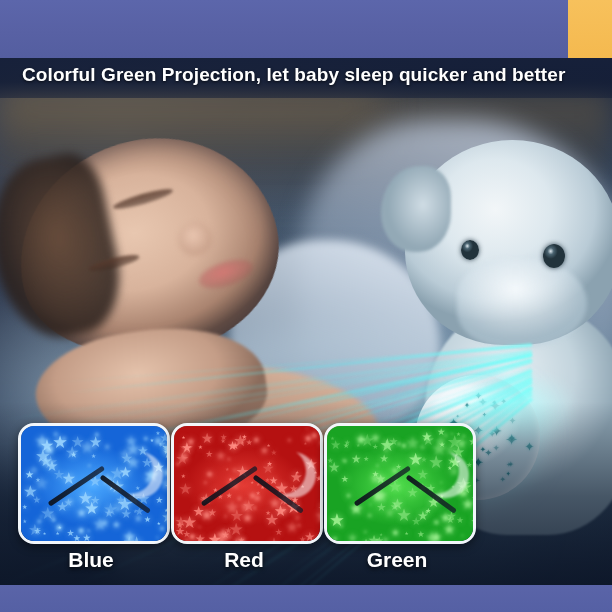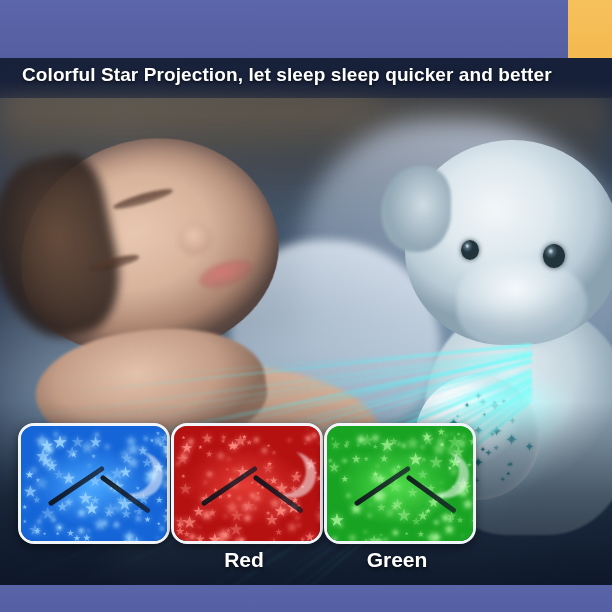--- a/index.html
+++ b/index.html
@@ -337,21 +337,21 @@
         <div class="ray" style="top:147.3px;width:570px;height:3.1px;opacity:0.57;transform:rotate(-40.27deg);"></div>
       </div>
 
     <div class="shadow-bottom"></div>
   </div>
 
   <div class="hdr-band"></div>
   <div class="hdr-accent"></div>
 
   <div class="sub-band"></div>
-  <div class="sub-title">Colorful Star Projection,  let sleep sleep quicker and better</div>
+  <div class="sub-title">Colorful Green Projection,  let baby sleep quicker and better</div>
 
   <div class="swatches" id="swatches">
 
     <div class="card c1" id="card0">
       <div class="card-sky" id="sky0" style="background: radial-gradient(70% 60% at 48% 52%, rgb(74, 168, 255) 0%, rgb(21, 101, 216) 58%, rgb(21, 101, 216) 100%);">
           <span class="star" style="left:27.4%;top:7.7%;font-size:7.3px;opacity:0.51;color:#9fd8ff;filter:blur(1.4px);text-shadow:0 0 6px #9fd8ff;">★</span>
           <span class="star" style="left:15.0%;top:15.4%;font-size:11.1px;opacity:0.86;color:#9fd8ff;filter:blur(1.4px);text-shadow:0 0 6px #9fd8ff;">★</span>
           <span class="star" style="left:80.8%;top:16.4%;font-size:9.2px;opacity:0.48;color:#9fd8ff;filter:blur(1.4px);text-shadow:0 0 6px #9fd8ff;">★</span>
           <span class="star" style="left:72.6%;top:56.4%;font-size:15.0px;opacity:0.56;color:#9fd8ff;filter:blur(0.3px);text-shadow:0 0 6px #9fd8ff;">★</span>
           <span class="star" style="left:56.0%;top:13.6%;font-size:9.8px;opacity:0.47;color:#9fd8ff;filter:blur(1.4px);text-shadow:0 0 6px #9fd8ff;">★</span>
@@ -731,18 +731,19 @@
           <span class="star" style="left:27.9%;top:93.0%;font-size:14.0px;opacity:0.61;color:#9cf08f;filter:blur(0.3px);text-shadow:0 0 6px #9cf08f;">★</span>
           <span class="star" style="left:33.3%;top:33.4%;font-size:4.3px;opacity:0.89;color:#9cf08f;filter:blur(1.4px);text-shadow:0 0 6px #9cf08f;">★</span>
         </div>
       <div class="moon"></div>
       <div class="corner">
         <i class="e1"></i>
           <i class="e2"></i>
       </div>
     </div>
 
+    <div class="card-label l1">Blue</div>
     <div class="card-label l3">Green</div>
     <div class="card-label l2">Red</div>
   </div>
 
   <div class="foot-bar"></div>
 </div>
 
 </body></html>

